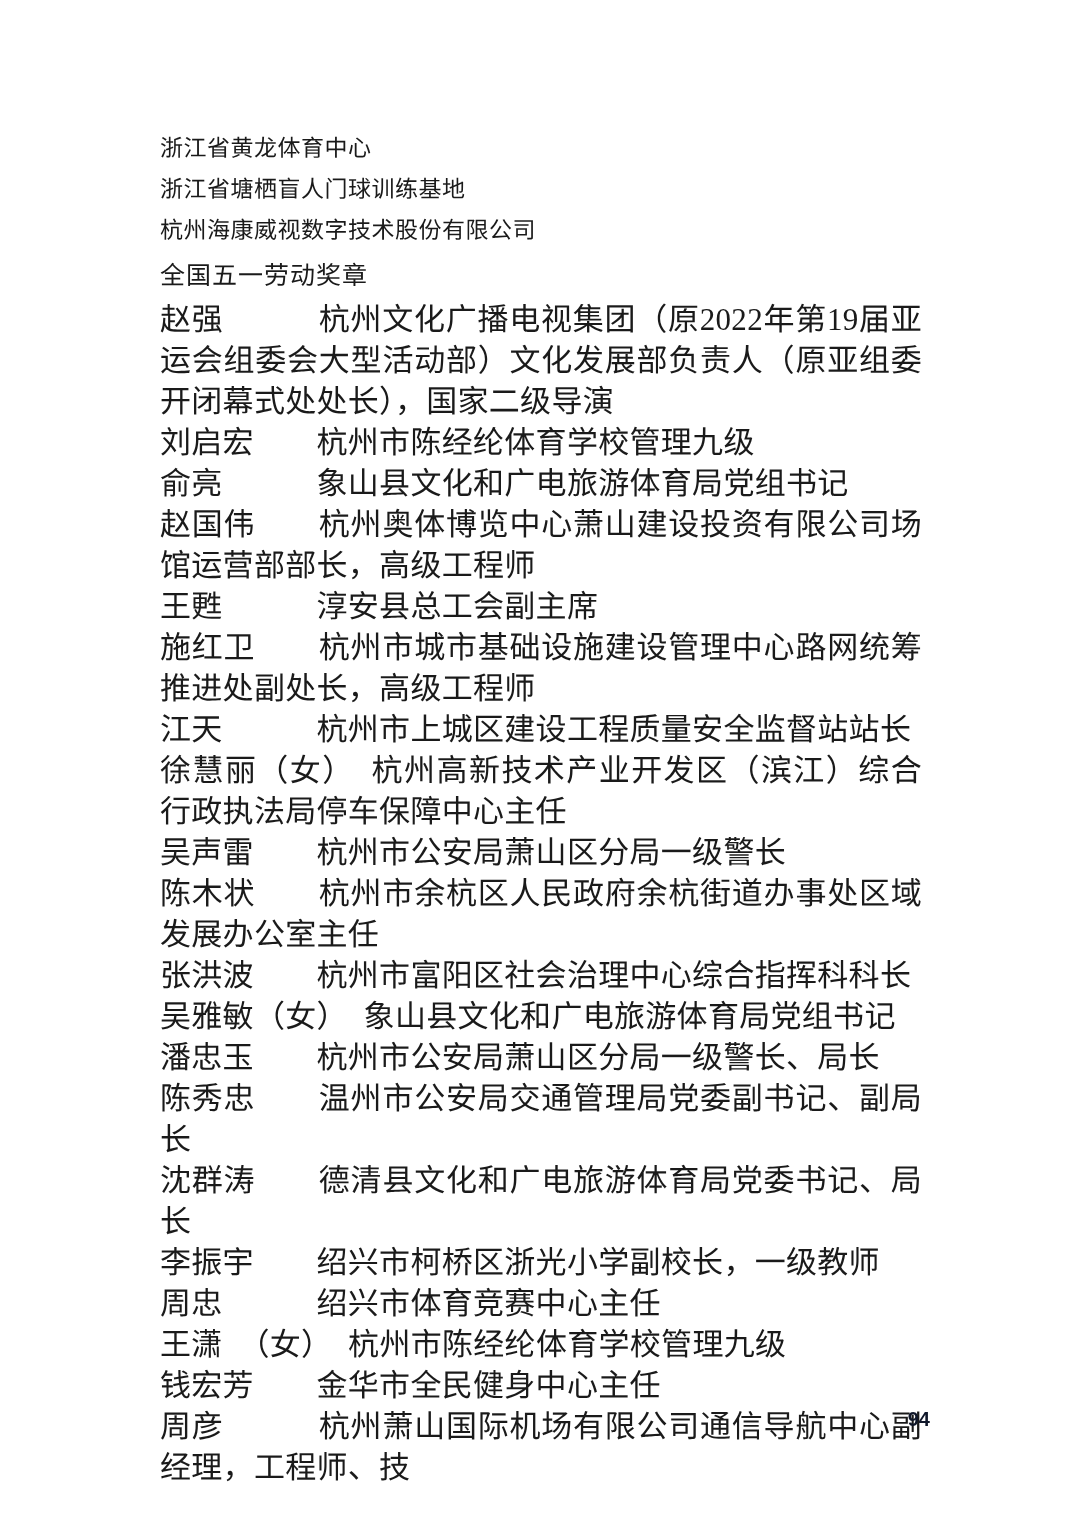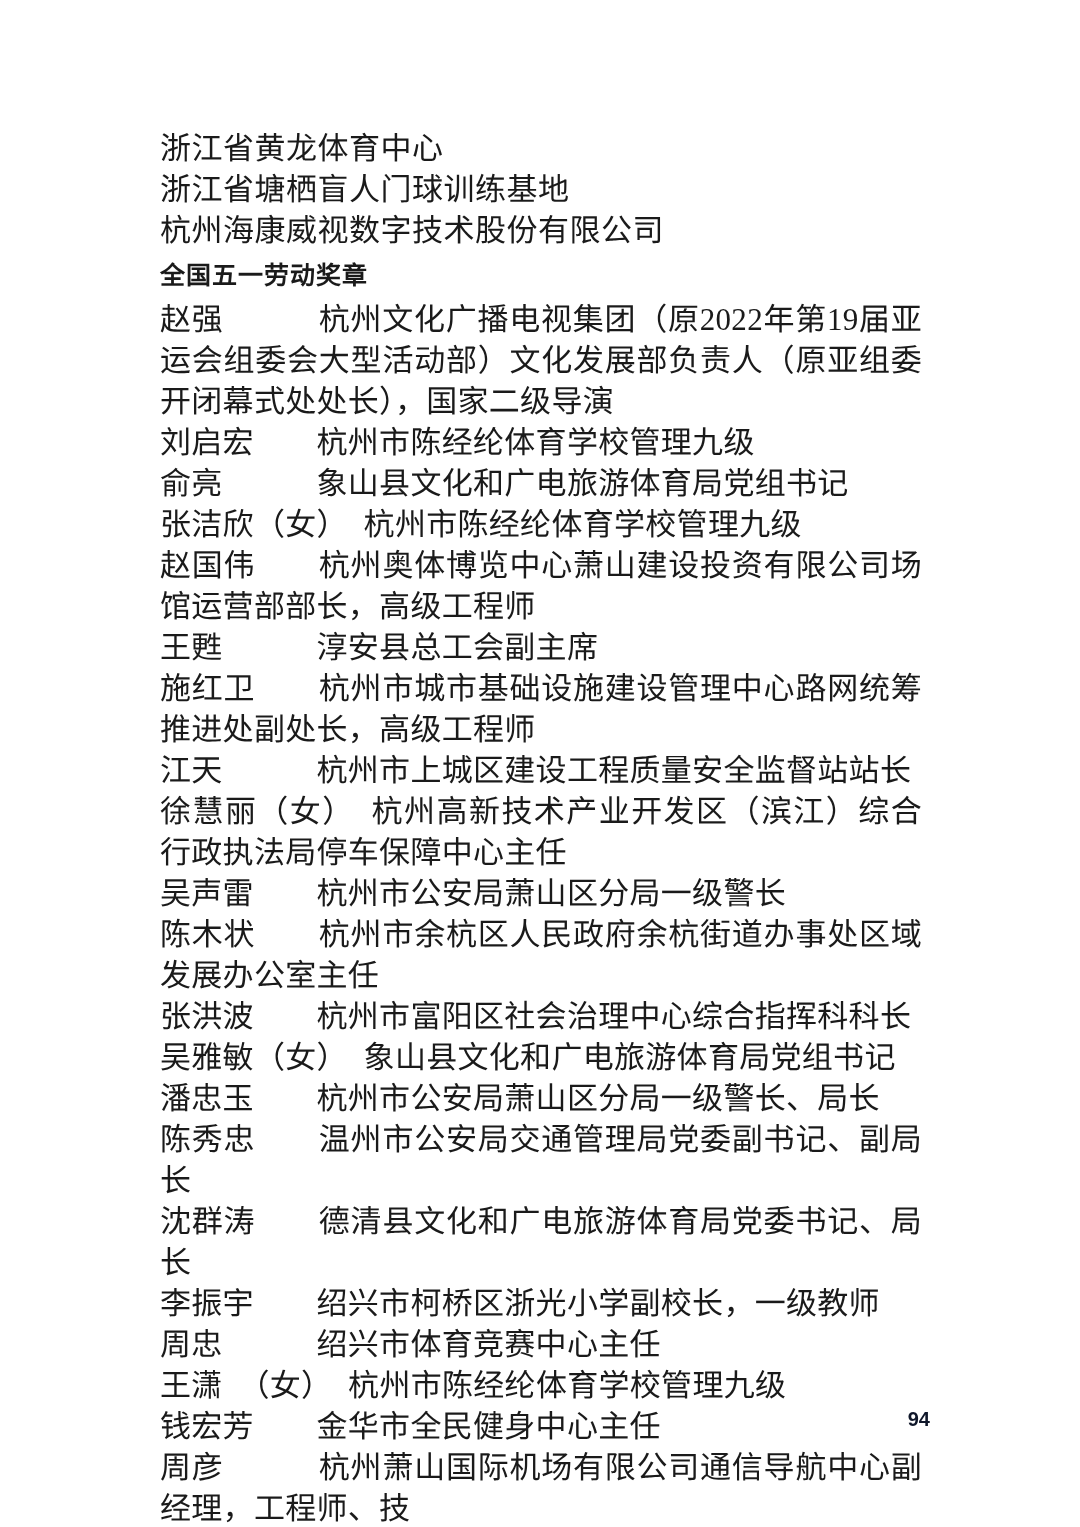--- a/index.html
+++ b/index.html
@@ -16,30 +16,30 @@
     color: #1a1a1a;
     box-sizing: border-box;
   }
   .content {
     position: absolute;
     left: 160px;
     top: 128px;
     width: 762px;
   }
   .line {
-    font-size: 31px;
+    font-size: 23px;
     line-height: 41px;
     letter-spacing: 0.5px;
     white-space: pre-wrap;
     word-break: break-all;
   }
   .heading {
     font-size: 25px;
     line-height: 46px;
-    font-weight: bold;
+    font-weight: normal;
     letter-spacing: 1px;
     margin-top: 2px;
   }
   .entry {
     font-size: 31px;
     line-height: 41px;
     letter-spacing: 0.3px;
     text-align: justify;
     text-justify: inter-ideograph;
     white-space: pre-wrap;
@@ -63,21 +63,20 @@
 
     <div class="line">浙江省黄龙体育中心</div>
     <div class="line">浙江省塘栖盲人门球训练基地</div>
     <div class="line">杭州海康威视数字技术股份有限公司</div>
 
     <div class="heading">全国五一劳动奖章</div>
 
     <div class="entry">赵强　　　杭州文化广播电视集团（原2022年第19届亚运会组委会大型活动部）文化发展部负责人（原亚组委开闭幕式处处长），国家二级导演</div>
     <div class="entry">刘启宏　　杭州市陈经纶体育学校管理九级</div>
     <div class="entry">俞亮　　　象山县文化和广电旅游体育局党组书记</div>
-    <div class="entry">张洁欣（女）　杭州市陈经纶体育学校管理九级</div>
     <div class="entry">赵国伟　　杭州奥体博览中心萧山建设投资有限公司场馆运营部部长，高级工程师</div>
     <div class="entry">王甦　　　淳安县总工会副主席</div>
     <div class="entry">施红卫　　杭州市城市基础设施建设管理中心路网统筹推进处副处长，高级工程师</div>
     <div class="entry">江天　　　杭州市上城区建设工程质量安全监督站站长</div>
     <div class="entry">徐慧丽（女）　杭州高新技术产业开发区（滨江）综合行政执法局停车保障中心主任</div>
     <div class="entry">吴声雷　　杭州市公安局萧山区分局一级警长</div>
     <div class="entry">陈木状　　杭州市余杭区人民政府余杭街道办事处区域发展办公室主任</div>
     <div class="entry">张洪波　　杭州市富阳区社会治理中心综合指挥科科长</div>
     <div class="entry">吴雅敏（女）　象山县文化和广电旅游体育局党组书记</div>
     <div class="entry">潘忠玉　　杭州市公安局萧山区分局一级警长、局长</div>

